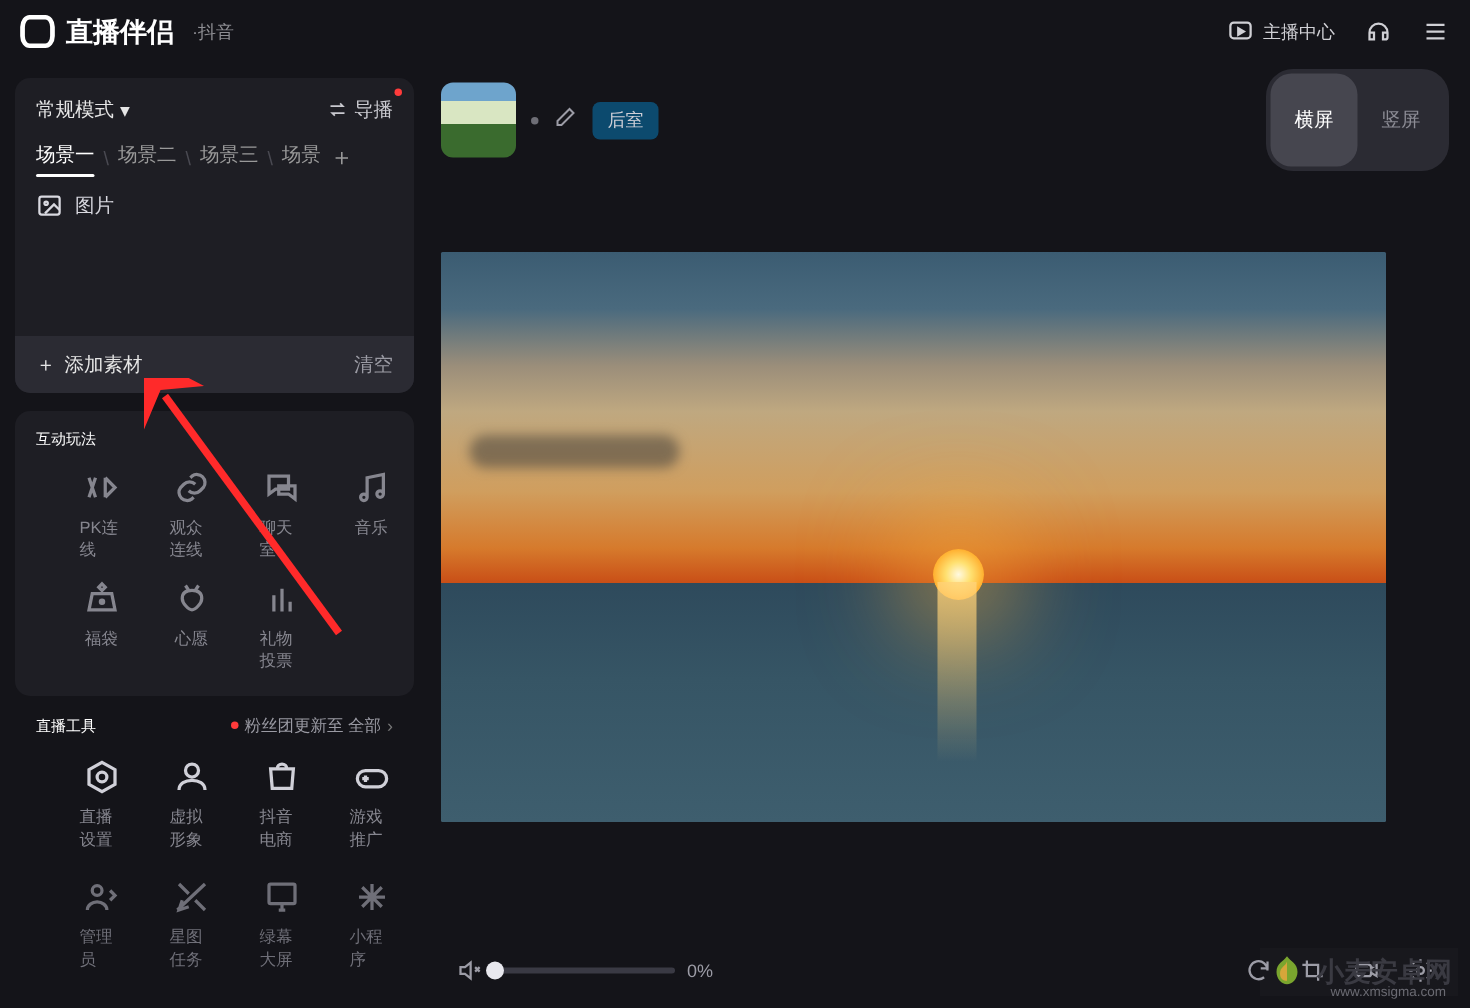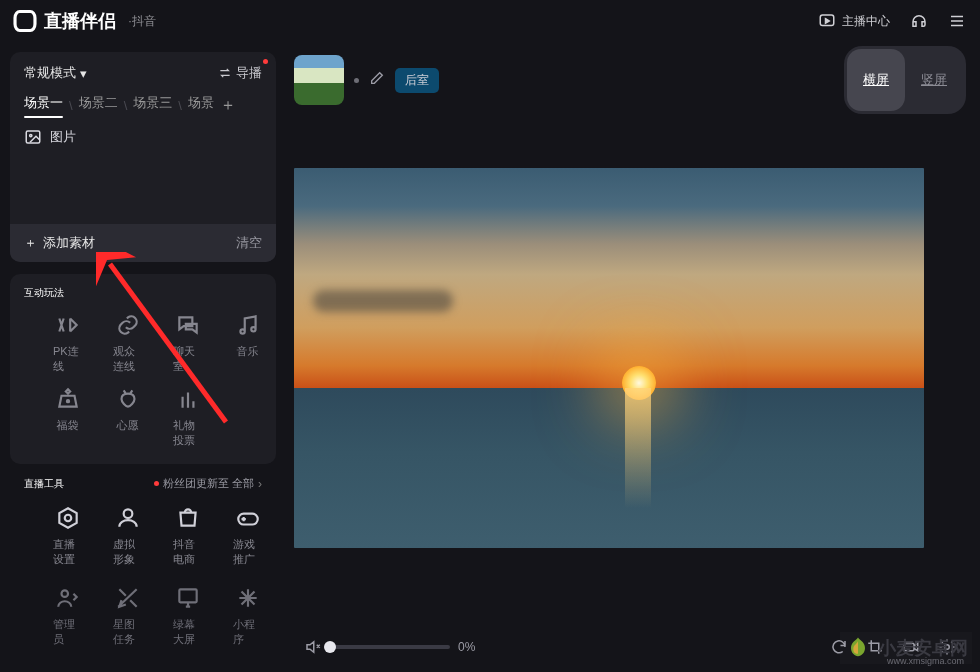--- a/index.html
+++ b/index.html
@@ -97,21 +97,21 @@
   .edit-icon { color: #9c9ca6; cursor: pointer; }
   .room-tag {
     background: #0c4a6e; color: #cfcfd7; font-size: 12px;
     padding: 4px 10px; border-radius: 5px;
   }
   .right-header .spacer { flex: 1; }
   .orient-pills {
     background: #2b2b33; border-radius: 18px; padding: 3px; display: flex;
     font-size: 13px;
   }
-  .orient-pill { padding: 22px 16px; border-radius: 14px; color: #8c8c95; cursor: pointer; text-decoration: underline; }
+  .orient-pill { padding: 22px 16px; border-radius: 14px; color: #8c8c95; cursor: pointer; }
   .orient-pill.active { background: #46464f; color: #fff; }
 
   .preview {
     margin-top: 60px;
     width: 630px; height: 380px;
     background: linear-gradient(
       to bottom,
       #3b5c72 0%, #4a6a7e 10%, #9b8e7a 20%, #bfa880 28%,
       #d09e5e 42%, #d67a2c 52%, #c94f17 58%,
       #2e4a5c 58%, #365565 75%, #3e5e6e 100%

